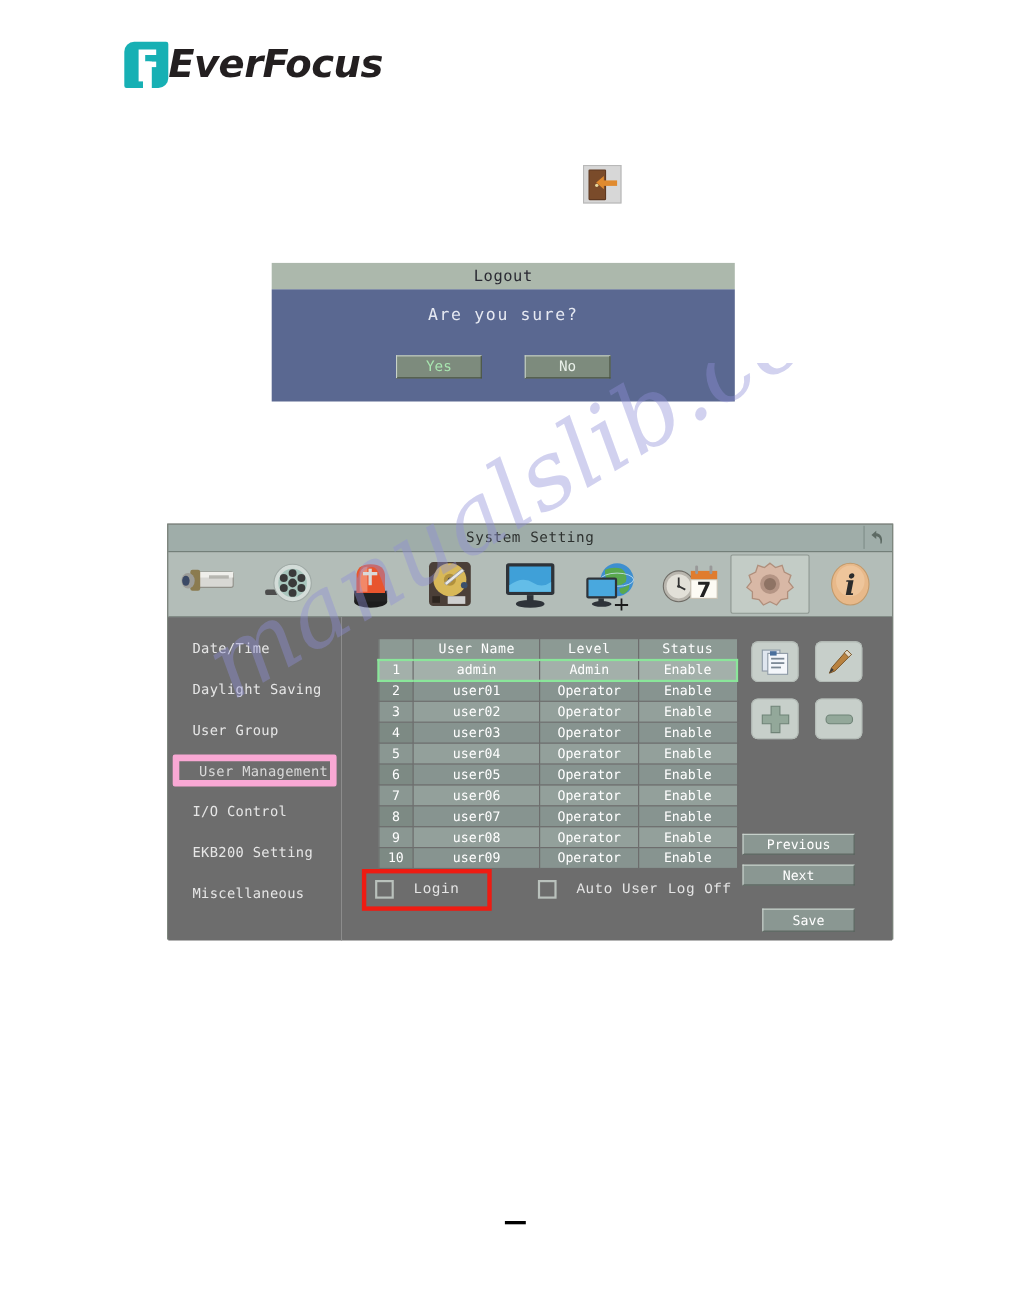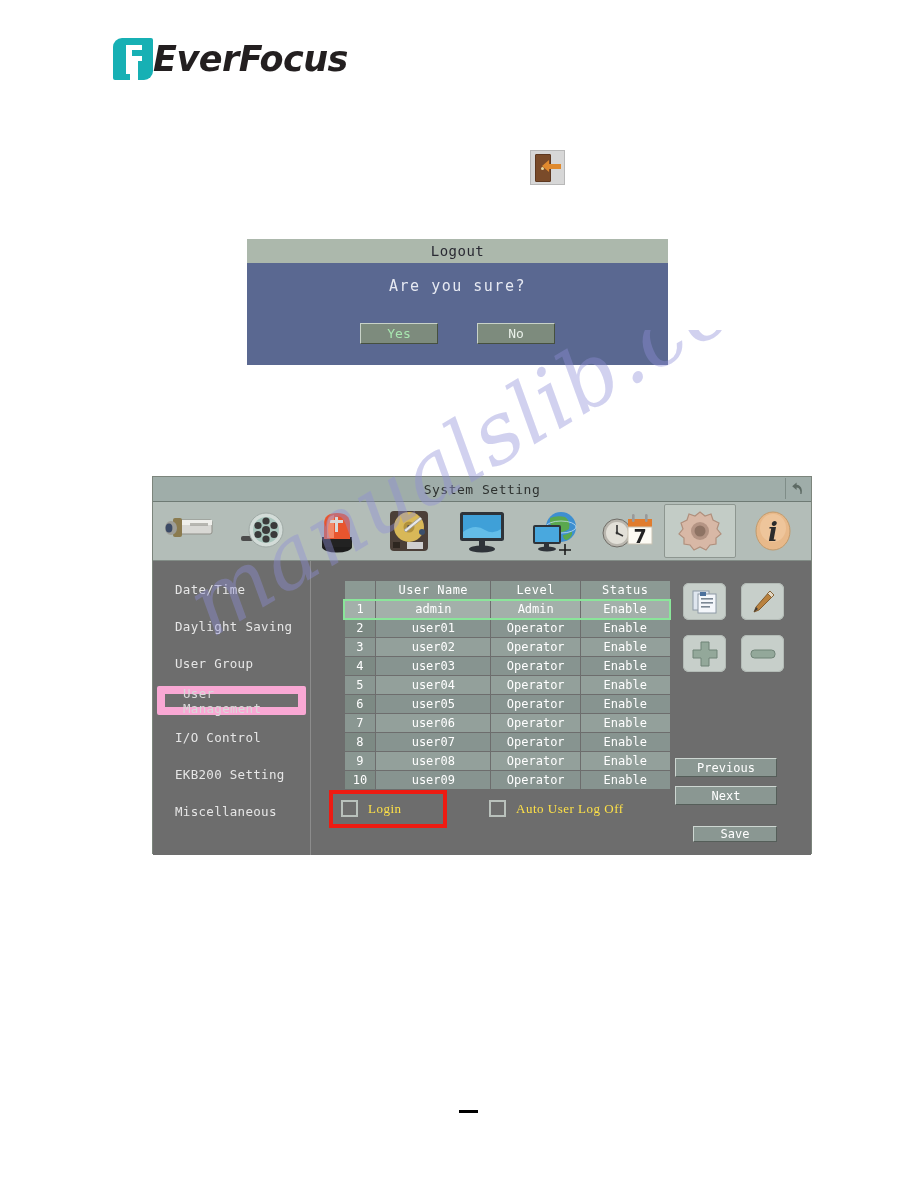--- a/index.html
+++ b/index.html
@@ -284,21 +284,21 @@
     align-items: center;
     padding-left: 18px;
     font-family: "DejaVu Sans Mono", monospace;
     font-size: 12.5px;
     color: #e6e6e6;
     box-sizing: border-box;
     letter-spacing: 0.3px;
     margin: 8px 4px;
   }
   .side-item.active {
-    border: 8px solid #f9a8d4;
+    border: 6px solid #f9a8d4;
     color: #d9d9d9;
     border-radius: 2px;
   }
 
   .content {
     flex: 1;
     position: relative;
     background: #6d6d6d;
     padding: 8px 0 0 0;
   }
@@ -379,21 +379,21 @@
     box-sizing: border-box;
   }
   .nav-prev { top: 197px; }
   .nav-next { top: 225px; }
 
   .save-btn {
     position: absolute;
     left: 382px;
     top: 265px;
     width: 84px;
-    height: 16px;
+    height: 21px;
     background: #8a9792;
     border: 1px solid #cdd6d1;
     border-right-color: #555e59;
     border-bottom-color: #555e59;
     font-family: "DejaVu Sans Mono", monospace;
     font-size: 12px;
     color: #ffffff;
     display: flex;
     align-items: center;
     justify-content: center;
@@ -416,24 +416,24 @@
     align-items: center;
   }
   .chk-box {
     width: 17px;
     height: 17px;
     background: #6d6d6d;
     border: 2px solid #b9c1bc;
     box-sizing: border-box;
   }
   .chk-label {
-    margin-left: 10px;
-    font-family: Liberation Serif, serif;
+    margin-left: 18px;
+    font-family: Liberation Mono, monospace;
     font-size: 13px;
-    color: #fde047;
+    color: #e5e5e5;
     letter-spacing: 0.5px;
   }
   .red-box {
     position: absolute;
     left: 18px;
     top: 229px;
     width: 118px;
     height: 38px;
     border: 4px solid #ee1b12;
     box-sizing: border-box;

